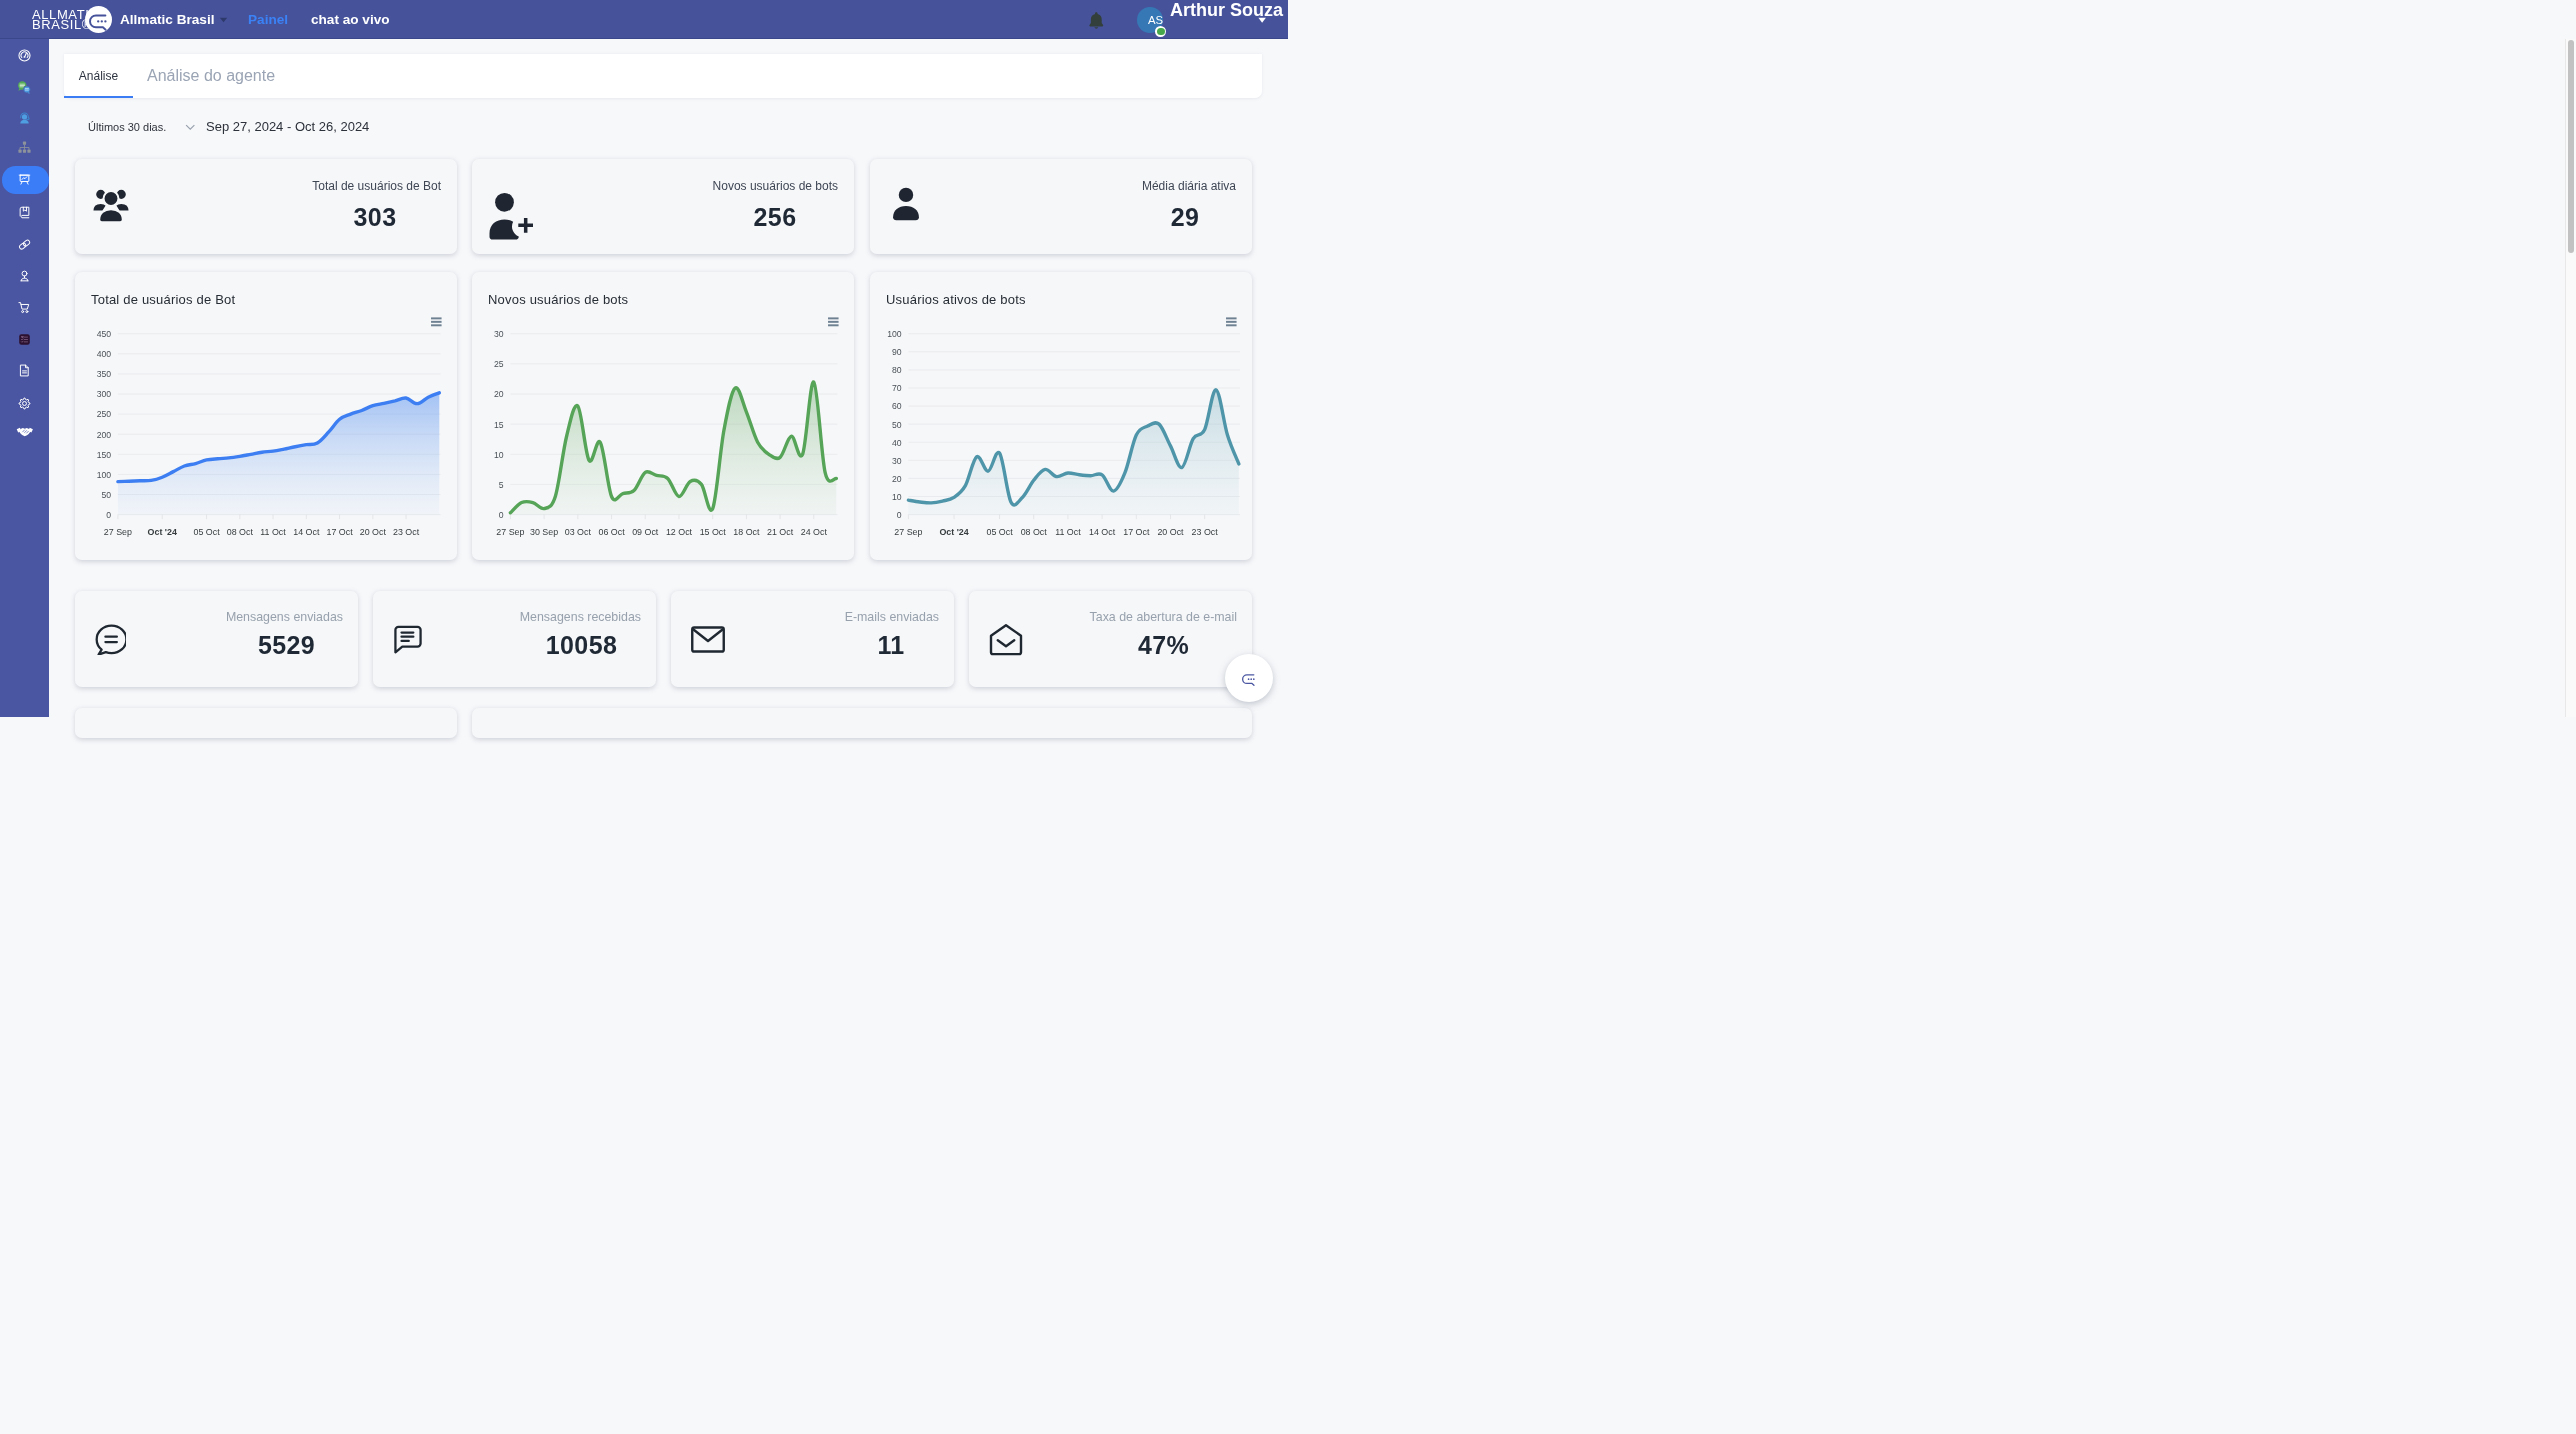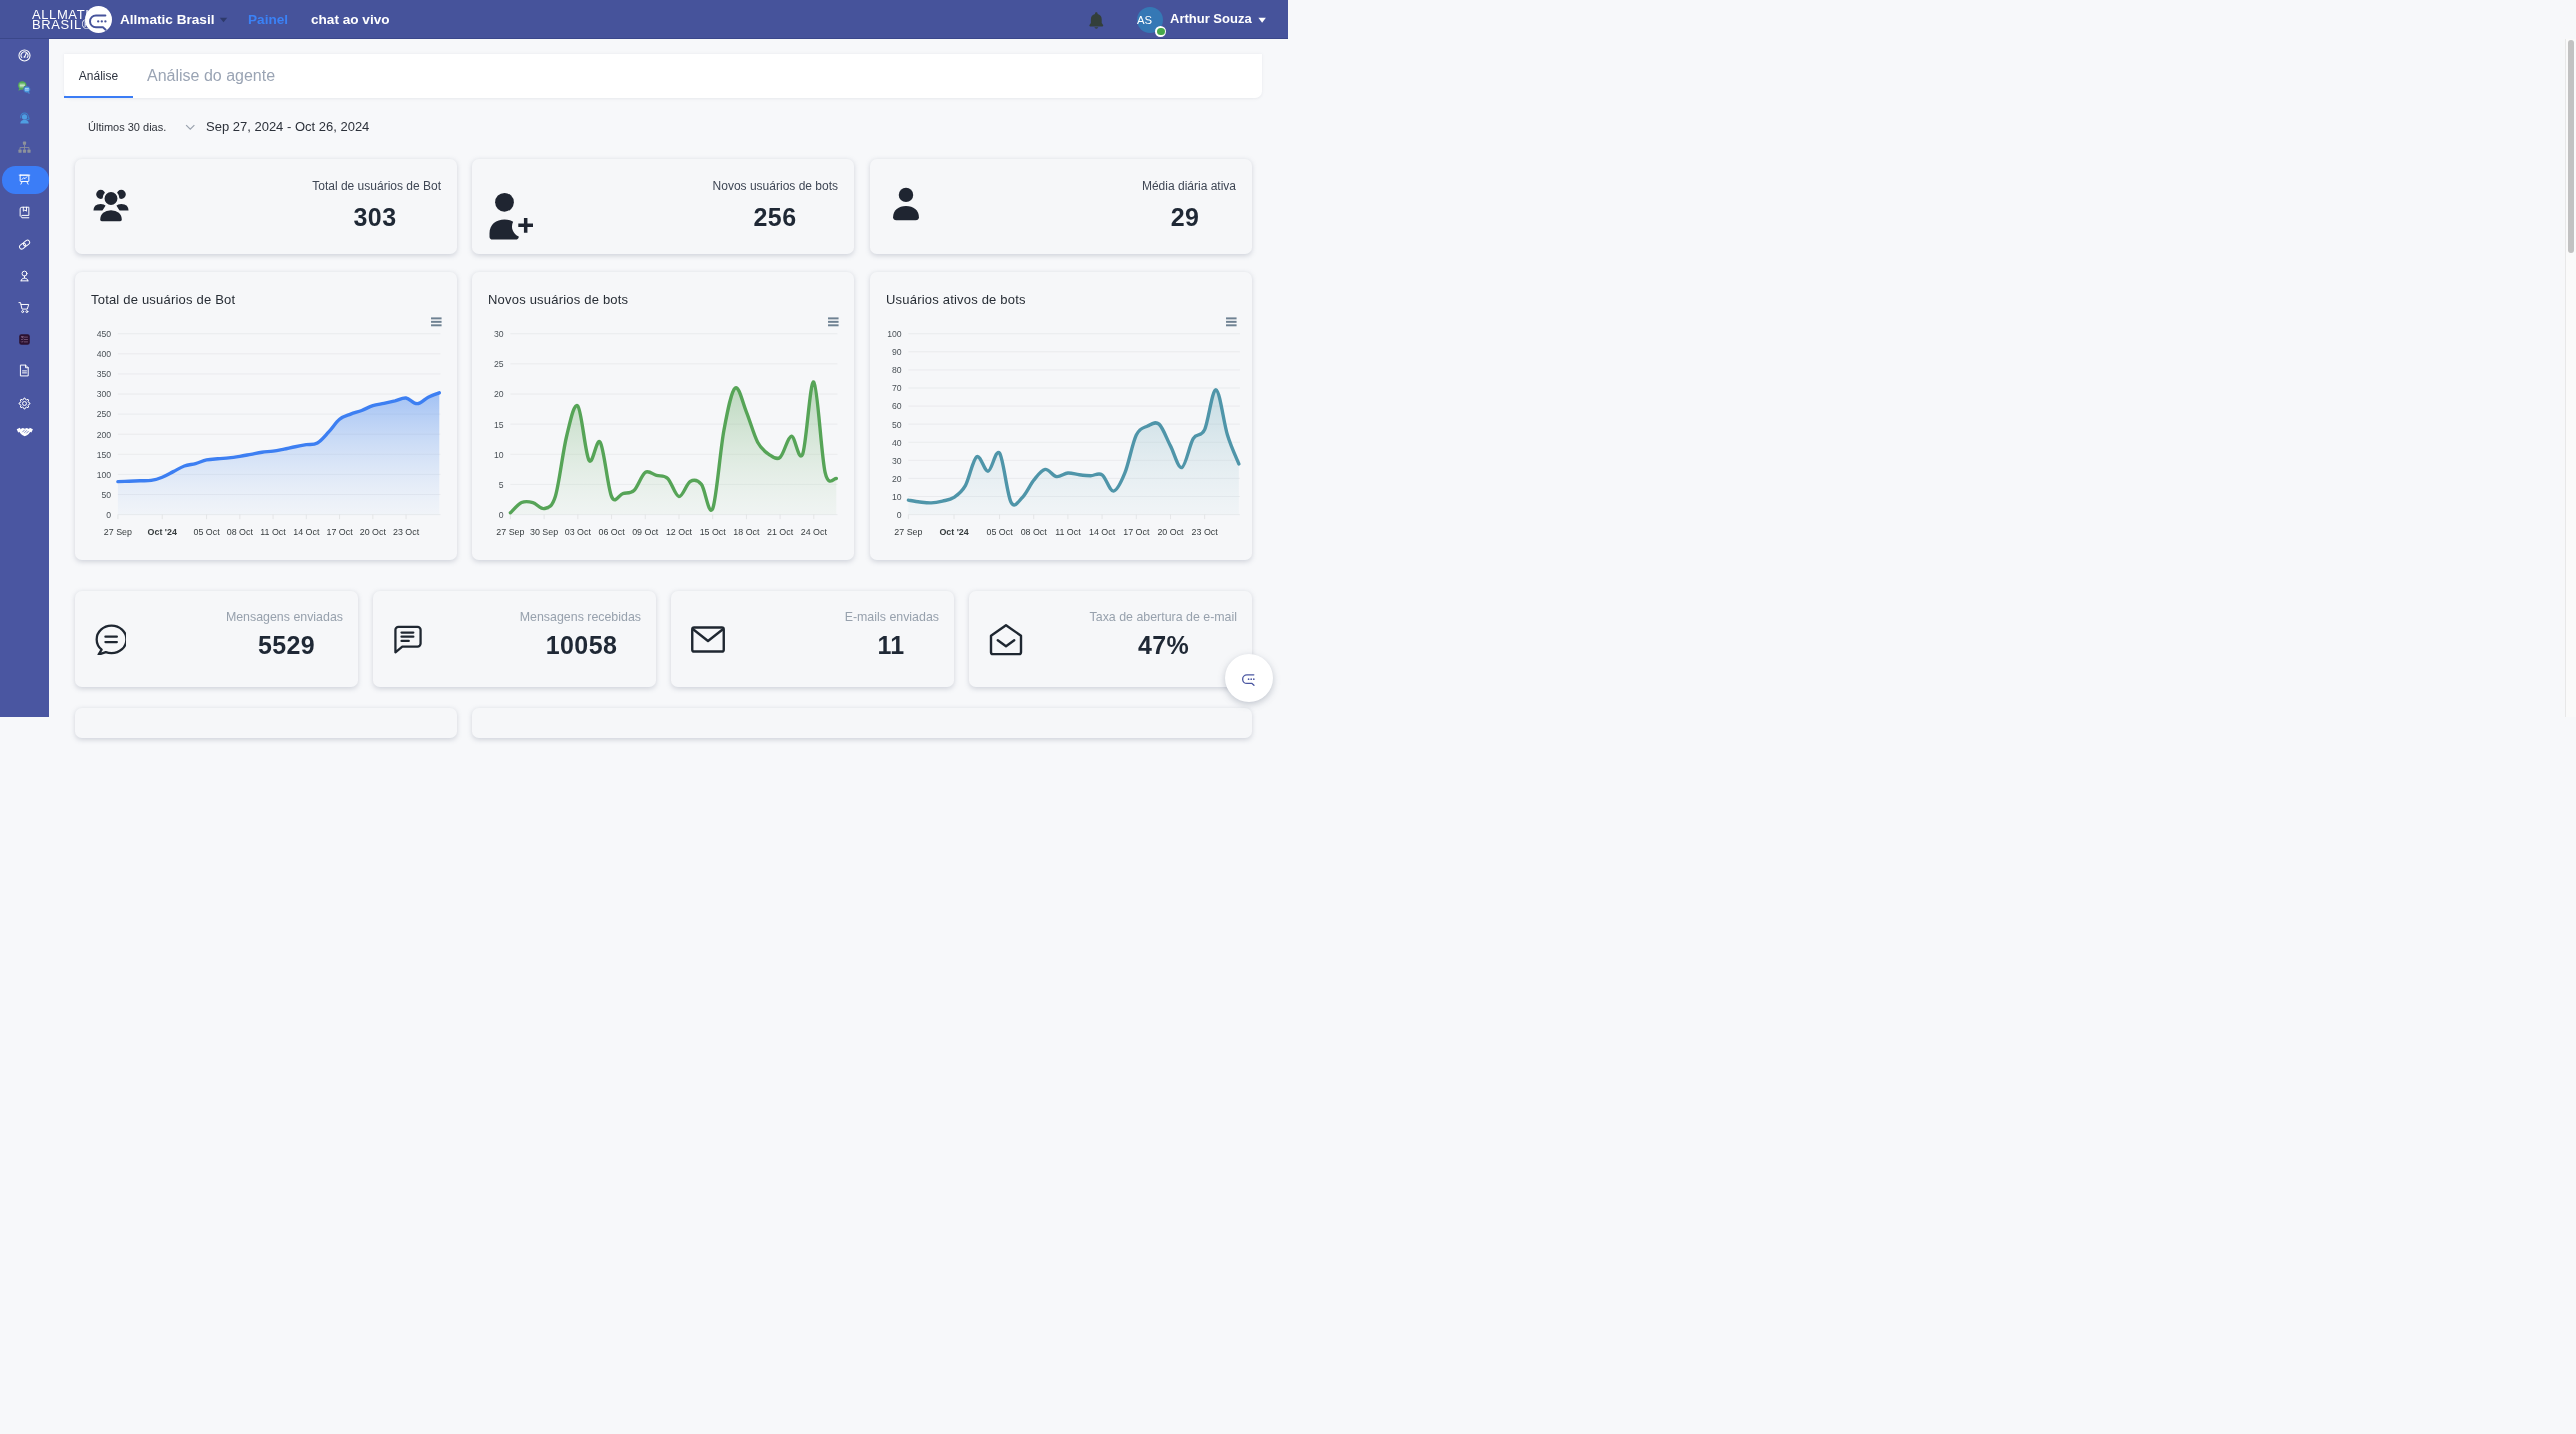--- a/index.html
+++ b/index.html
@@ -39,24 +39,24 @@
       <path d="M1 1 L6 7 L11 1 Z" fill="#2e3a6b"></path>
     </svg>
   <div class="abs navtxt" style="left:248px;top:12px;color:#3b82f6">Painel</div>
   <div class="abs navtxt" style="left:311px;top:12px">chat ao vivo</div>
   <div class="abs" style="left:1088px;top:10.5px;width:16.6px;height:18px"><svg width="16.6" height="18" viewBox="0 0 22 24" style="">
         <g fill="#333f3a">
           <path d="M11 1.6 c.95 0 1.7.75 1.7 1.7 v.8 c3.3.75 5.5 3.5 5.5 6.9 v5 l1.9 2.8 c.45.75 0 1.7-.95 1.7 H2.85 c-.95 0-1.4-.95-.95-1.7 l1.9-2.8 v-5 c0-3.4 2.2-6.15 5.5-6.9 v-.8 c0-.95.75-1.7 1.7-1.7z"></path>
           <path d="M8.4 21.6 a2.7 2.7 0 0 0 5.2 0z"></path>
         </g>
       </svg></div>
-  <div class="abs" style="left:1137px;top:6.8px;width:26px;height:26px;border-radius:50%;background:#3578b5;color:#fff;font-size:11.3px;text-align:left;line-height:26px">AS</div>
+  <div class="abs" style="left:1137px;top:6.8px;width:26px;height:26px;border-radius:50%;background:#3578b5;color:#fff;font-size:11.3px;text-align:right;line-height:26px">AS</div>
   <div class="abs" style="left:1155px;top:25.6px;width:11.3px;height:11.3px;border-radius:50%;background:#fff"></div>
   <div class="abs" style="left:1157px;top:27.5px;width:7.5px;height:7.5px;border-radius:50%;background:#46a84b"></div>
-  <div class="abs navtxt" style="left:1170px;top:11px;font-size:13px">Arthur Souza</div>
+  <div class="abs navtxt" style="left:1170px;top:0;font-size:18px">Arthur Souza</div>
   <svg class="abs" width="8.3" height="6" viewBox="0 0 11 8" style="left:1258px;top:17.3px">
       <path d="M0.5 1 L5.5 7.5 L10.5 1 Z" fill="#fff"></path>
     </svg>
 </div>
 <div class="side">
     <div class="pill"></div>
     <div style="position:absolute;left:17px;top:9.4px;width:15px;height:15px;transform:scale(.88)"><svg width="15" height="15" viewBox="0 0 20 20" style="">
         <circle cx="10" cy="10" r="8.4" fill="none" stroke="#fff" stroke-width="1.6"></circle>
         <path d="M5.9 13 a5.2 5.2 0 1 1 8.2 0" fill="none" stroke="#fff" stroke-width="1.6" stroke-linecap="round"></path>
         <circle cx="10" cy="12.1" r="1.45" fill="#fff"></circle>

